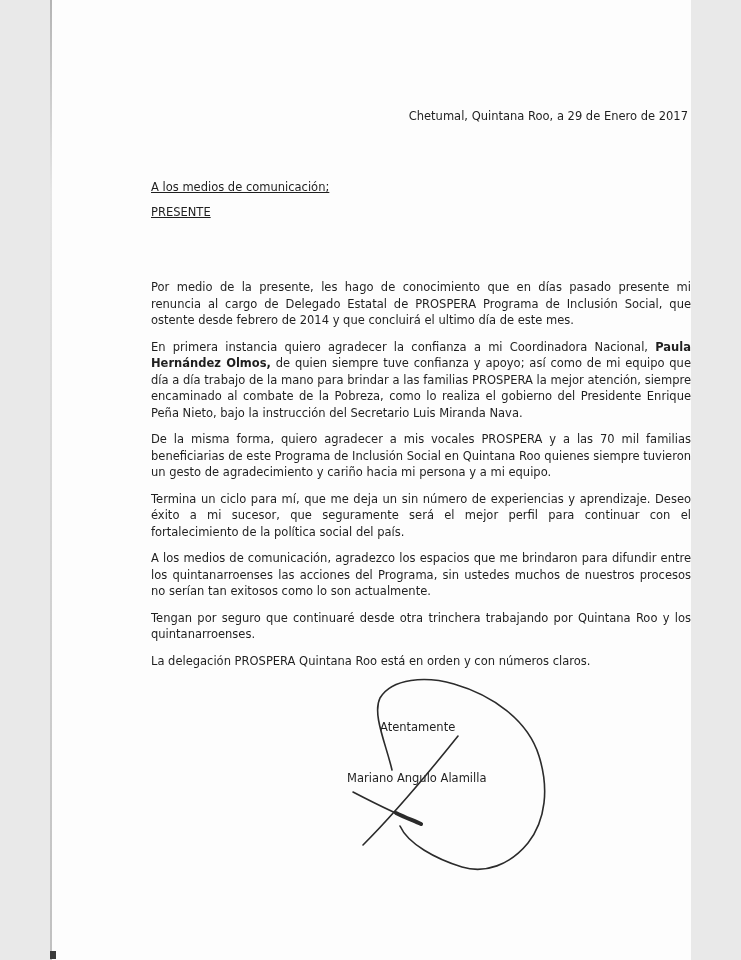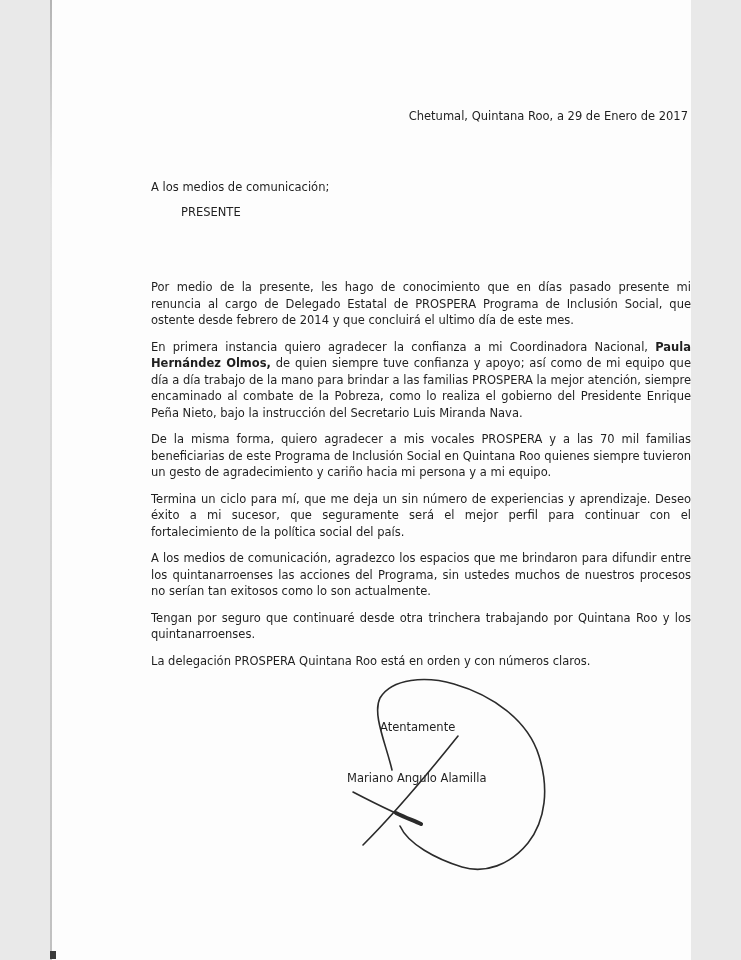--- a/index.html
+++ b/index.html
@@ -24,23 +24,23 @@
   .scan-corner-mark {
     position: absolute; left: 0; top: 951px; width: 6px; height: 8px;
     background: #3a3a3a;
   }
   .date-line {
     position: absolute; left: 100px; top: 108px; width: 538px;
     text-align: right; font-size: 11.5px; line-height: 16.5px;
   }
   .recipient-block {
     position: absolute; left: 101px; top: 179px; width: 540px;
-    font-size: 11.5px; line-height: 17px;
+    font-size: 11.5px; line-height: 17px; text-decoration: underline;
   }
-  .recipient-block .presente { margin-top: 8px; margin-left: 30px; }
+  .recipient-block .presente { margin-top: 8px; }
   .letter-body {
     position: absolute; left: 101px; top: 279px; width: 540px;
     font-size: 11.5px; line-height: 16.5px; text-align: justify;
   }
   .letter-body p { margin: 0 0 10px 0; }
   .letter-body strong { font-weight: bold; }
   .closing-word {
     position: absolute; left: 330px; top: 719px;
     font-size: 11.5px; line-height: 16.5px;
   }

